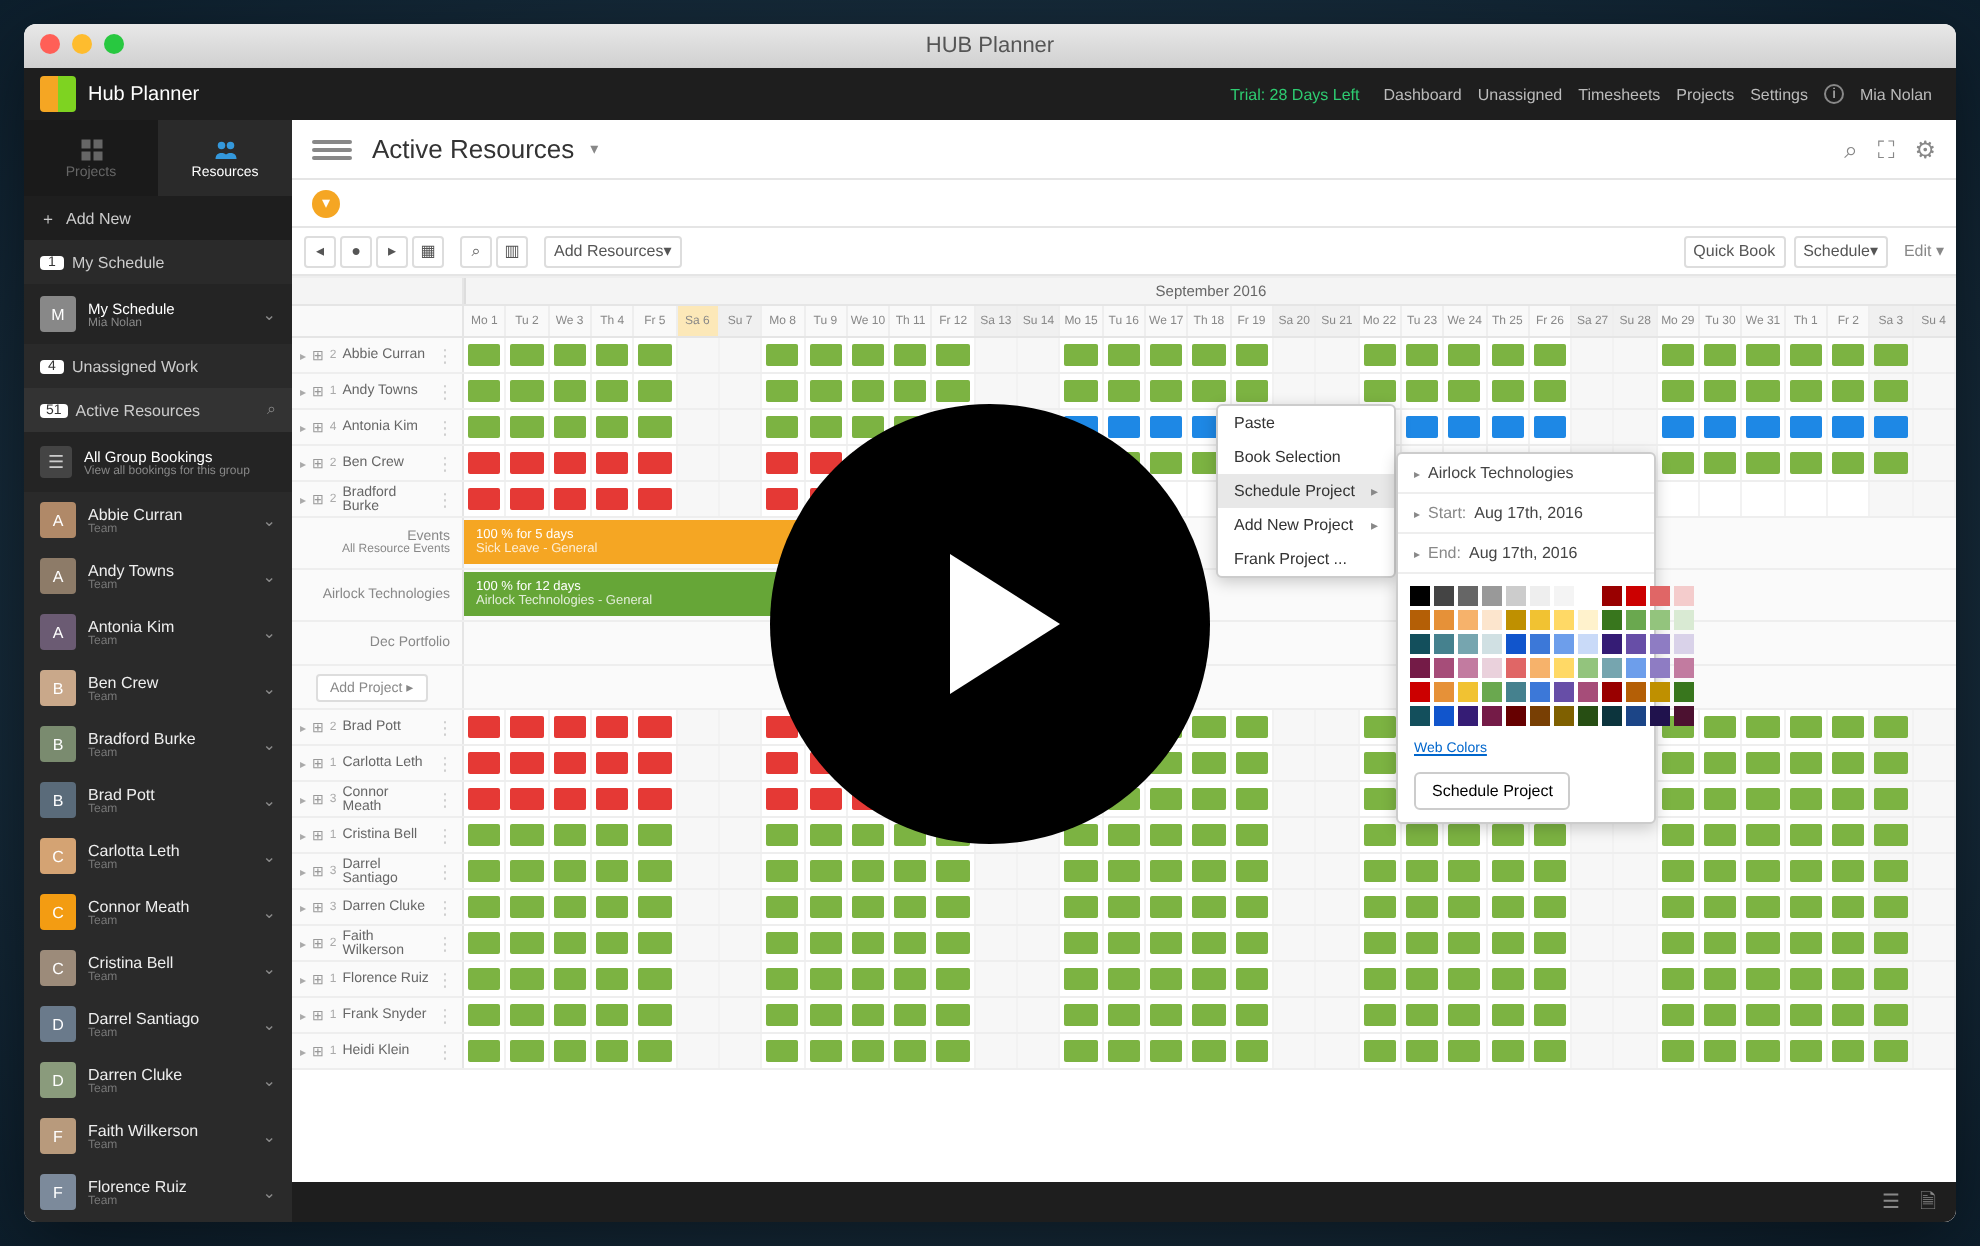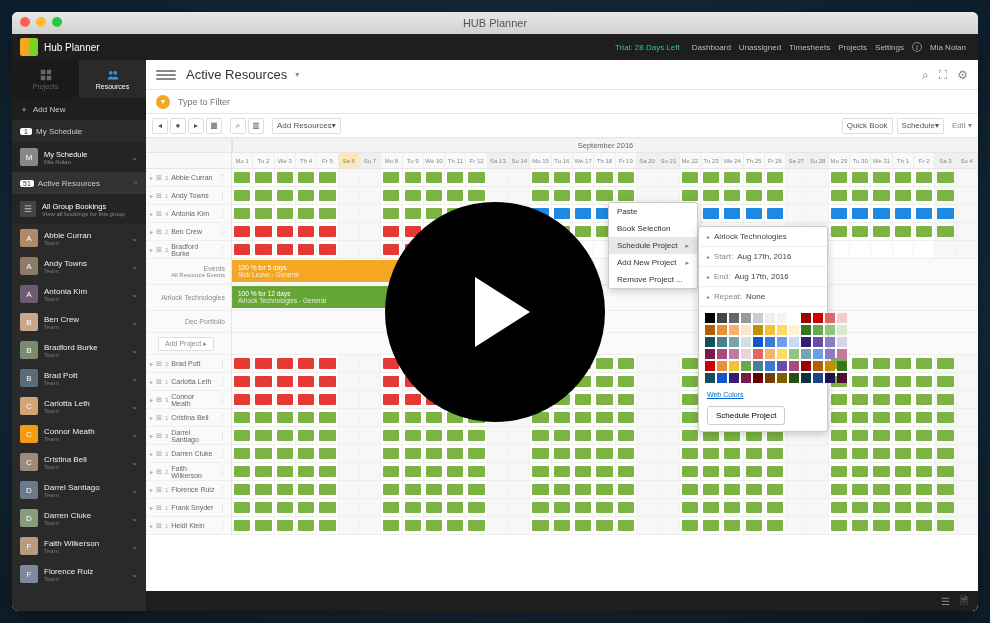--- a/index.html
+++ b/index.html
@@ -151,20 +151,24 @@
         <span>My Schedule</span>
       </div>
       <div class="sbgroup">
         <span class="avatar" style="background:#888">M</span>
         <div class="gtext">
           <span class="gtitle">My Schedule</span>
           <span class="gsub">Mia Nolan</span>
         </div>
         <span class="chev">⌄</span>
       </div>
+      <div class="sbrow">
+        <span class="badge">4</span>
+        <span>Unassigned Work</span>
+      </div>
       <div class="sbrow sel">
         <span class="badge">51</span>
         <span>Active Resources</span>
         <span class="chev">⌕</span>
       </div>
       <div class="sbgroup">
         <div class="gicon">☰</div>
         <div class="gtext">
           <span class="gtitle">All Group Bookings</span>
           <span class="gsub">View all bookings for this group</span>
@@ -286,21 +290,20 @@
             <span></span>
           </div>
         <span class="mtitle">Active Resources</span>
         <span class="drop">▾</span>
         <span class="micon">⌕</span>
         <span class="micon" style="margin-left:0">⛶</span>
         <span class="micon" style="margin-left:0;margin-right:0">⚙</span>
       </div>
       <div class="filterbar">
         <div class="fcircle">▾</div>
-        <input class="ftext" style="border: none; outline: none; flex: 1 1 0%;" placeholder="Type to Filter">
       </div>
       <div class="toolbar">
         <span class="tbtn sq">◂</span>
         <span class="tbtn sq">●</span>
         <span class="tbtn sq">▸</span>
         <span class="tbtn sq">▦</span>
         <span style="width:4px"></span>
         <span class="tbtn sq">⌕</span>
         <span class="tbtn sq">▥</span>
         <span style="width:4px"></span>
@@ -1837,42 +1840,37 @@
           </div>
       </div>
     </div>
   </div>
 
   <div class="ctxmenu" id="ctxmenu">
       <div class="ctxitem">Paste</div>
       <div class="ctxitem">Book Selection</div>
       <div class="ctxitem hl">Schedule Project<span class="arr">▸</span></div>
       <div class="ctxitem">Add New Project<span class="arr">▸</span></div>
-      <div class="ctxitem">Remove Project ...</div>
+      <div class="ctxitem">Frank Project ...</div>
     </div>
 
   <div class="submenu">
     <div class="subitem">
         <span class="tri2">▸</span>
         <span>Airlock Technologies</span>
       </div>
     <div class="subitem">
         <span class="tri2">▸</span>
         <span class="lbl">Start:</span>
         <span>Aug 17th, 2016</span>
       </div>
     <div class="subitem">
         <span class="tri2">▸</span>
         <span class="lbl">End:</span>
         <span>Aug 17th, 2016</span>
-      </div>
-    <div class="subitem">
-        <span class="tri2">▸</span>
-        <span class="lbl">Repeat:</span>
-        <span>None</span>
       </div>
     <div class="colorgrid" id="colorgrid">
         <div class="csw" style="background: rgb(0, 0, 0);"></div>
         <div class="csw" style="background: rgb(68, 68, 68);"></div>
         <div class="csw" style="background: rgb(102, 102, 102);"></div>
         <div class="csw" style="background: rgb(153, 153, 153);"></div>
         <div class="csw" style="background: rgb(204, 204, 204);"></div>
         <div class="csw" style="background: rgb(238, 238, 238);"></div>
         <div class="csw" style="background: rgb(244, 244, 244);"></div>
         <div class="csw" style="background: rgb(255, 255, 255);"></div>

